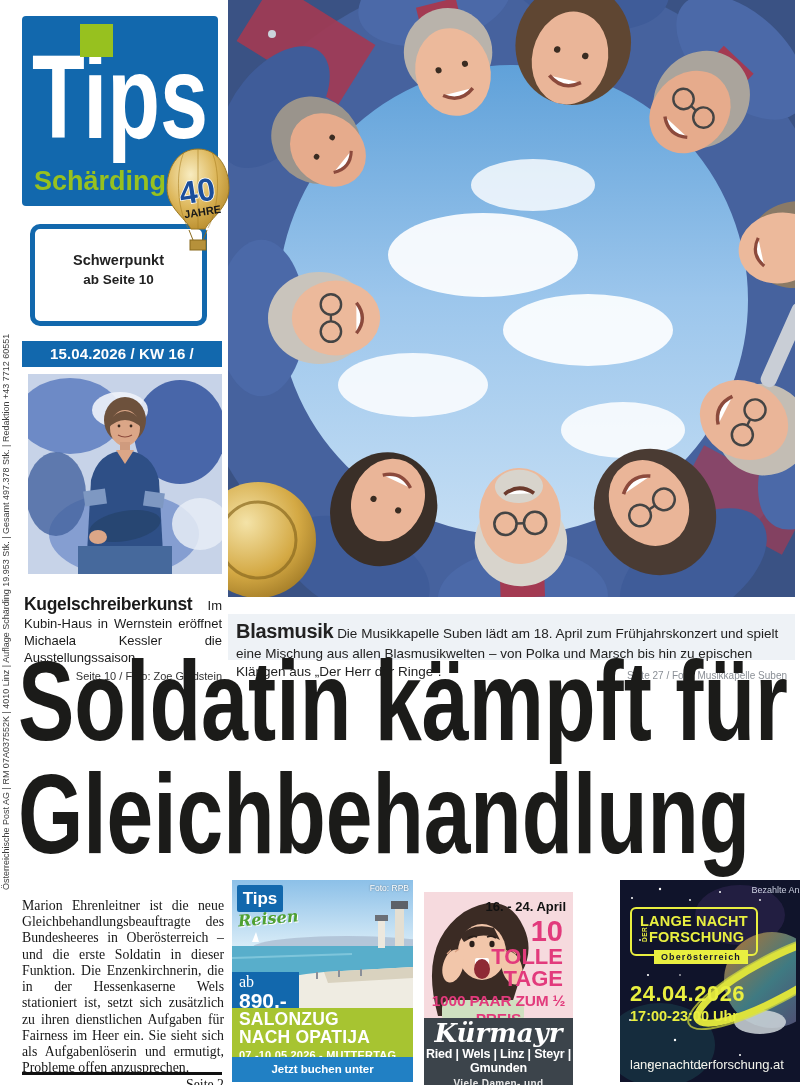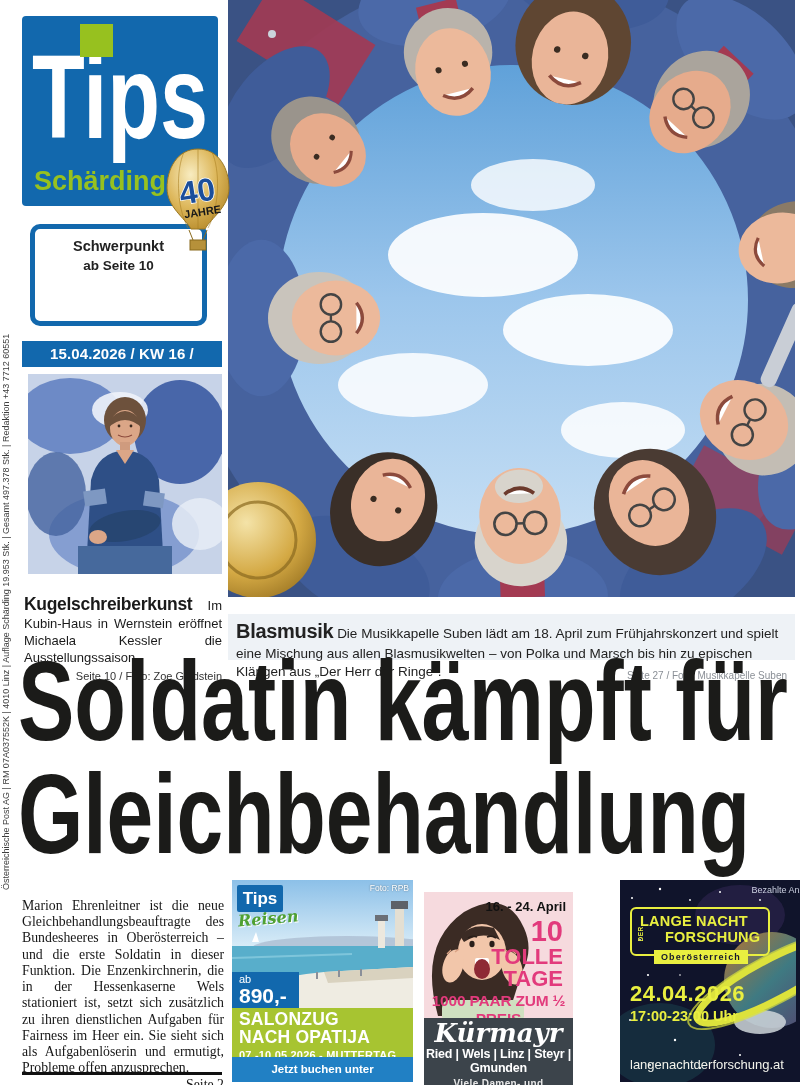--- a/index.html
+++ b/index.html
@@ -8,21 +8,21 @@
 
   
   .imprint-wrap{position:absolute;left:1px;top:358px;width:14px;height:532px;}
   .imprint{width:532px;height:14px;transform:translateY(532px) rotate(-90deg);transform-origin:0 0;
            font-size:9px;color:#3d3d3d;white-space:nowrap;letter-spacing:0;}
 
   
   .logo-box{position:absolute;left:22px;top:16px;width:196px;height:190px;background:#1268ad;border-radius:4px;}
   .focus-box{position:absolute;left:30px;top:224px;width:177px;height:102px;background:#fff;
              border:5px solid #1268ad;border-radius:10px;text-align:center;box-sizing:border-box;}
-  .focus-kicker{font-weight:bold;font-size:14.5px;margin-top:9px;color:#222;}
+  .focus-kicker{font-weight:bold;font-size:14.5px;margin-top:23px;color:#222;}
   .focus-title{font-weight:bold;font-size:30px;color:#181818;margin-top:3px;letter-spacing:-.5px;}
   .focus-ref{font-weight:bold;font-size:13.5px;color:#222;margin-top:4px;}
   .balloon{position:absolute;left:158px;top:146px;width:80px;height:106px;z-index:6;}
   .date-bar{position:absolute;left:22px;top:341px;width:200px;height:26px;background:#1268ad;color:#fff;
             font-weight:bold;font-size:15px;text-align:center;line-height:26px;letter-spacing:.1px;}
 
   
   .teaser-photo{position:absolute;left:28px;top:374px;width:194px;height:200px;overflow:hidden;}
   .teaser-caption{position:absolute;left:24px;top:580px;width:198px;font-size:13px;line-height:1.3;
                   text-align:justify;color:#1a1a1a;}
@@ -52,21 +52,21 @@
   
   .ad-reisen{left:232px;width:181px;background:#bcd9ec;}
   .sea-svg{position:absolute;left:0;top:0;}
   .foto-credit{position:absolute;top:3px;right:4px;font-size:8.5px;color:#fff;text-shadow:0 0 2px rgba(0,0,0,.45);}
   .rlogo{position:absolute;top:5px;left:5px;}
   .rlogo-box{width:46px;height:27px;background:#1268ad;border-radius:2px;color:#fff;font-weight:bold;
              font-size:17px;text-align:center;line-height:27px;}
   .rlogo-sub{font-family:"DejaVu Serif",serif;font-style:italic;font-weight:bold;font-size:16px;
              color:#4fa032;text-shadow:1px 1px 0 #fff;transform:rotate(-5deg);margin:-3px 0 0 1px;}
   .rprice{position:absolute;left:0;top:92px;background:#1268ad;color:#fff;padding:2px 12px 4px 7px;}
-  .rprice-prefix{font-size:11px;line-height:1;}
+  .rprice-prefix{font-size:16px;line-height:1;font-family:Liberation Serif, serif;}
   .rprice-value{font-size:21px;font-weight:bold;line-height:1.05;}
   .rbanner{position:absolute;left:0;top:128px;width:100%;height:49px;background:#a7c431;color:#fff;
            box-sizing:border-box;padding:3px 0 0 7px;}
   .rtitle{font-size:17.5px;font-weight:bold;line-height:1.02;letter-spacing:.2px;}
   .rsub{font-size:11px;font-weight:bold;margin-top:2px;letter-spacing:.2px;}
   .rcta{position:absolute;left:0;bottom:0;width:100%;height:25px;background:#2180c4;color:#fff;
         font-weight:bold;font-size:11.5px;text-align:center;line-height:25px;}
 
   
   .ad-kuermayr{left:424px;width:149px;background:#f6dade;margin-top:12px;}
@@ -83,21 +83,21 @@
   .klocs{font-weight:bold;font-size:12.5px;letter-spacing:-.2px;}
   .knote{font-size:10px;line-height:1.25;margin-top:3px;letter-spacing:.4px;font-weight:bold;color:#e8e8e8;}
 
   
   .ad-lnf{left:620px;width:208px;background:#10142b;color:#fff;}
   .space-svg{position:absolute;left:0;top:0;}
   .paid{position:absolute;top:5px;right:7px;font-size:9px;color:#c9cede;}
   .lnf-box{position:absolute;left:10px;top:27px;border:2px solid #e9ef40;border-radius:6px;
            padding:5px 8px 9px 8px;}
   .lnf-l1{font-size:14.5px;font-weight:bold;color:#e9ef40;line-height:1.05;letter-spacing:.2px;}
-  .lnf-row{display:flex;gap:16px;}
+  .lnf-row{display:flex;align-items:center;}
   .lnf-der{display:inline-block;transform:rotate(-90deg);font-size:6.5px;font-weight:bold;color:#e9ef40;
            width:9px;letter-spacing:.5px;}
   .lnf-l2{font-size:14.5px;font-weight:bold;color:#e9ef40;letter-spacing:.2px;}
   .lnf-region{position:absolute;left:34px;top:70px;background:#e9ef40;color:#14162c;font-size:9px;
               font-weight:bold;letter-spacing:1.1px;padding:2px 7px;}
   .lnf-date{position:absolute;left:10px;top:101px;font-size:22px;font-weight:bold;color:#e9ef40;letter-spacing:.5px;}
   .lnf-time{position:absolute;left:10px;top:128px;font-size:14.5px;font-weight:bold;color:#e9ef40;}
   .lnf-url{position:absolute;left:10px;bottom:10px;font-size:13px;color:#f4f4ec;}
 </style>
 </head>

